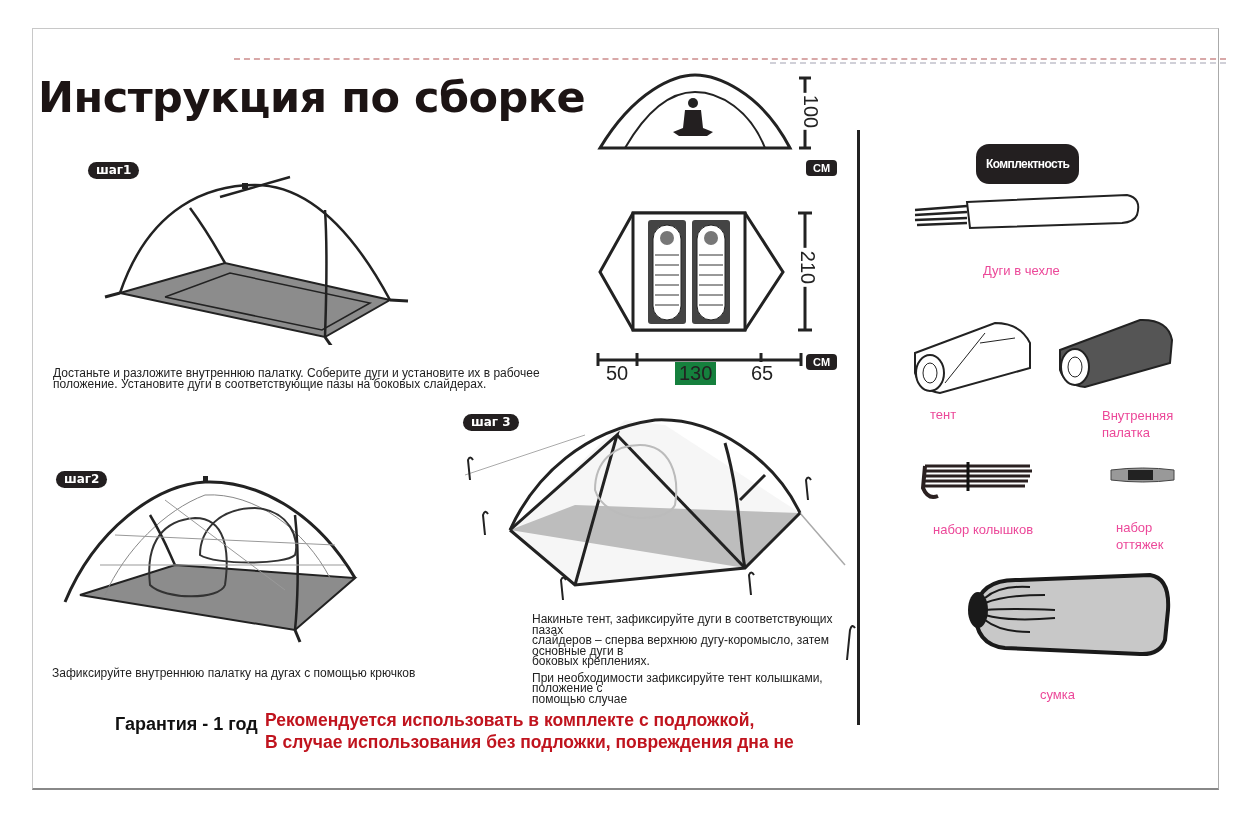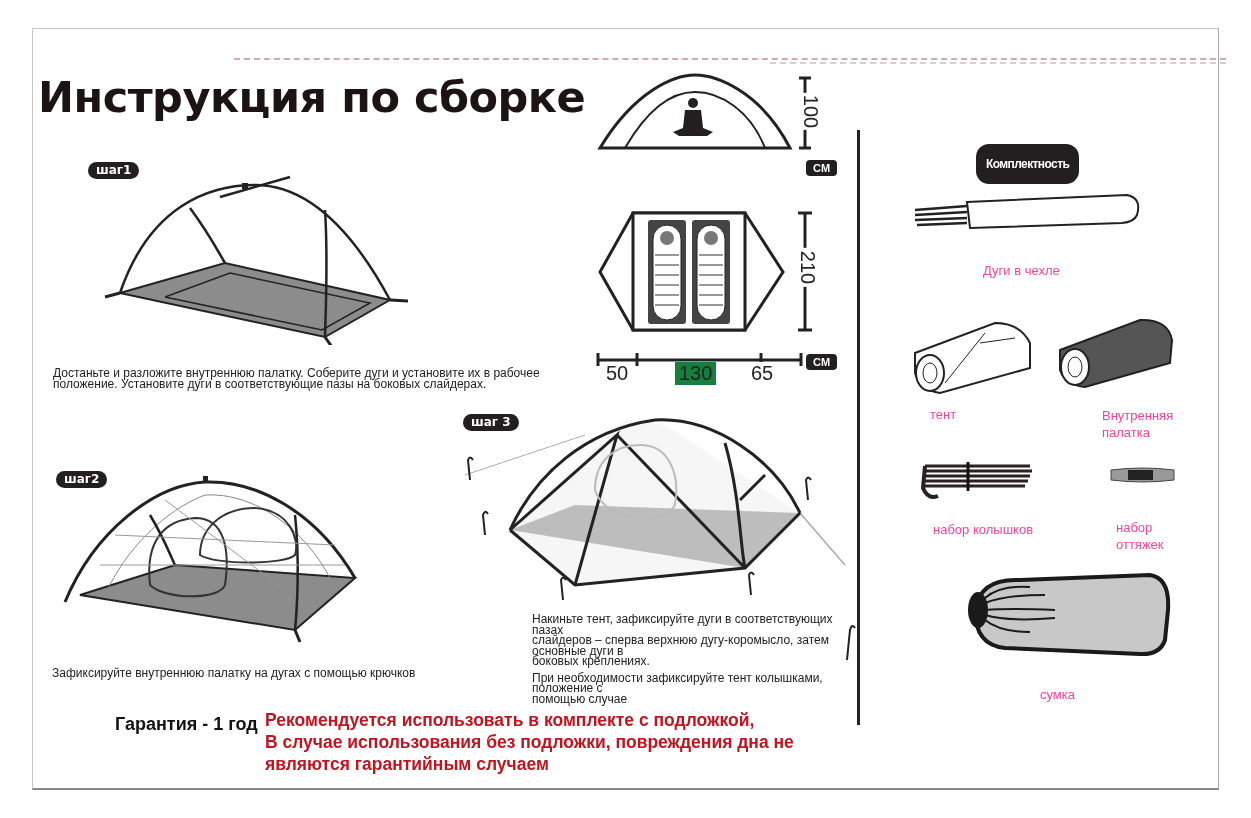--- a/index.html
+++ b/index.html
@@ -229,14 +229,13 @@
     <path d="M25,45 Q50,52 95,48"></path>
       <path d="M25,50 Q40,62 70,62"></path>
   </g>
 </svg>
 <div class="label" style="left:1040px;top:687px;">сумка</div>
 
 <div class="warranty">Гарантия - 1 год</div>
 <div class="warn">
   <div>Рекомендуется использовать в комплекте с подложкой,</div>
   <div>В случае использования без подложки, повреждения дна не</div>
-  <div>являются гарантийным случаем</div>
 </div>
 
 </body></html>

